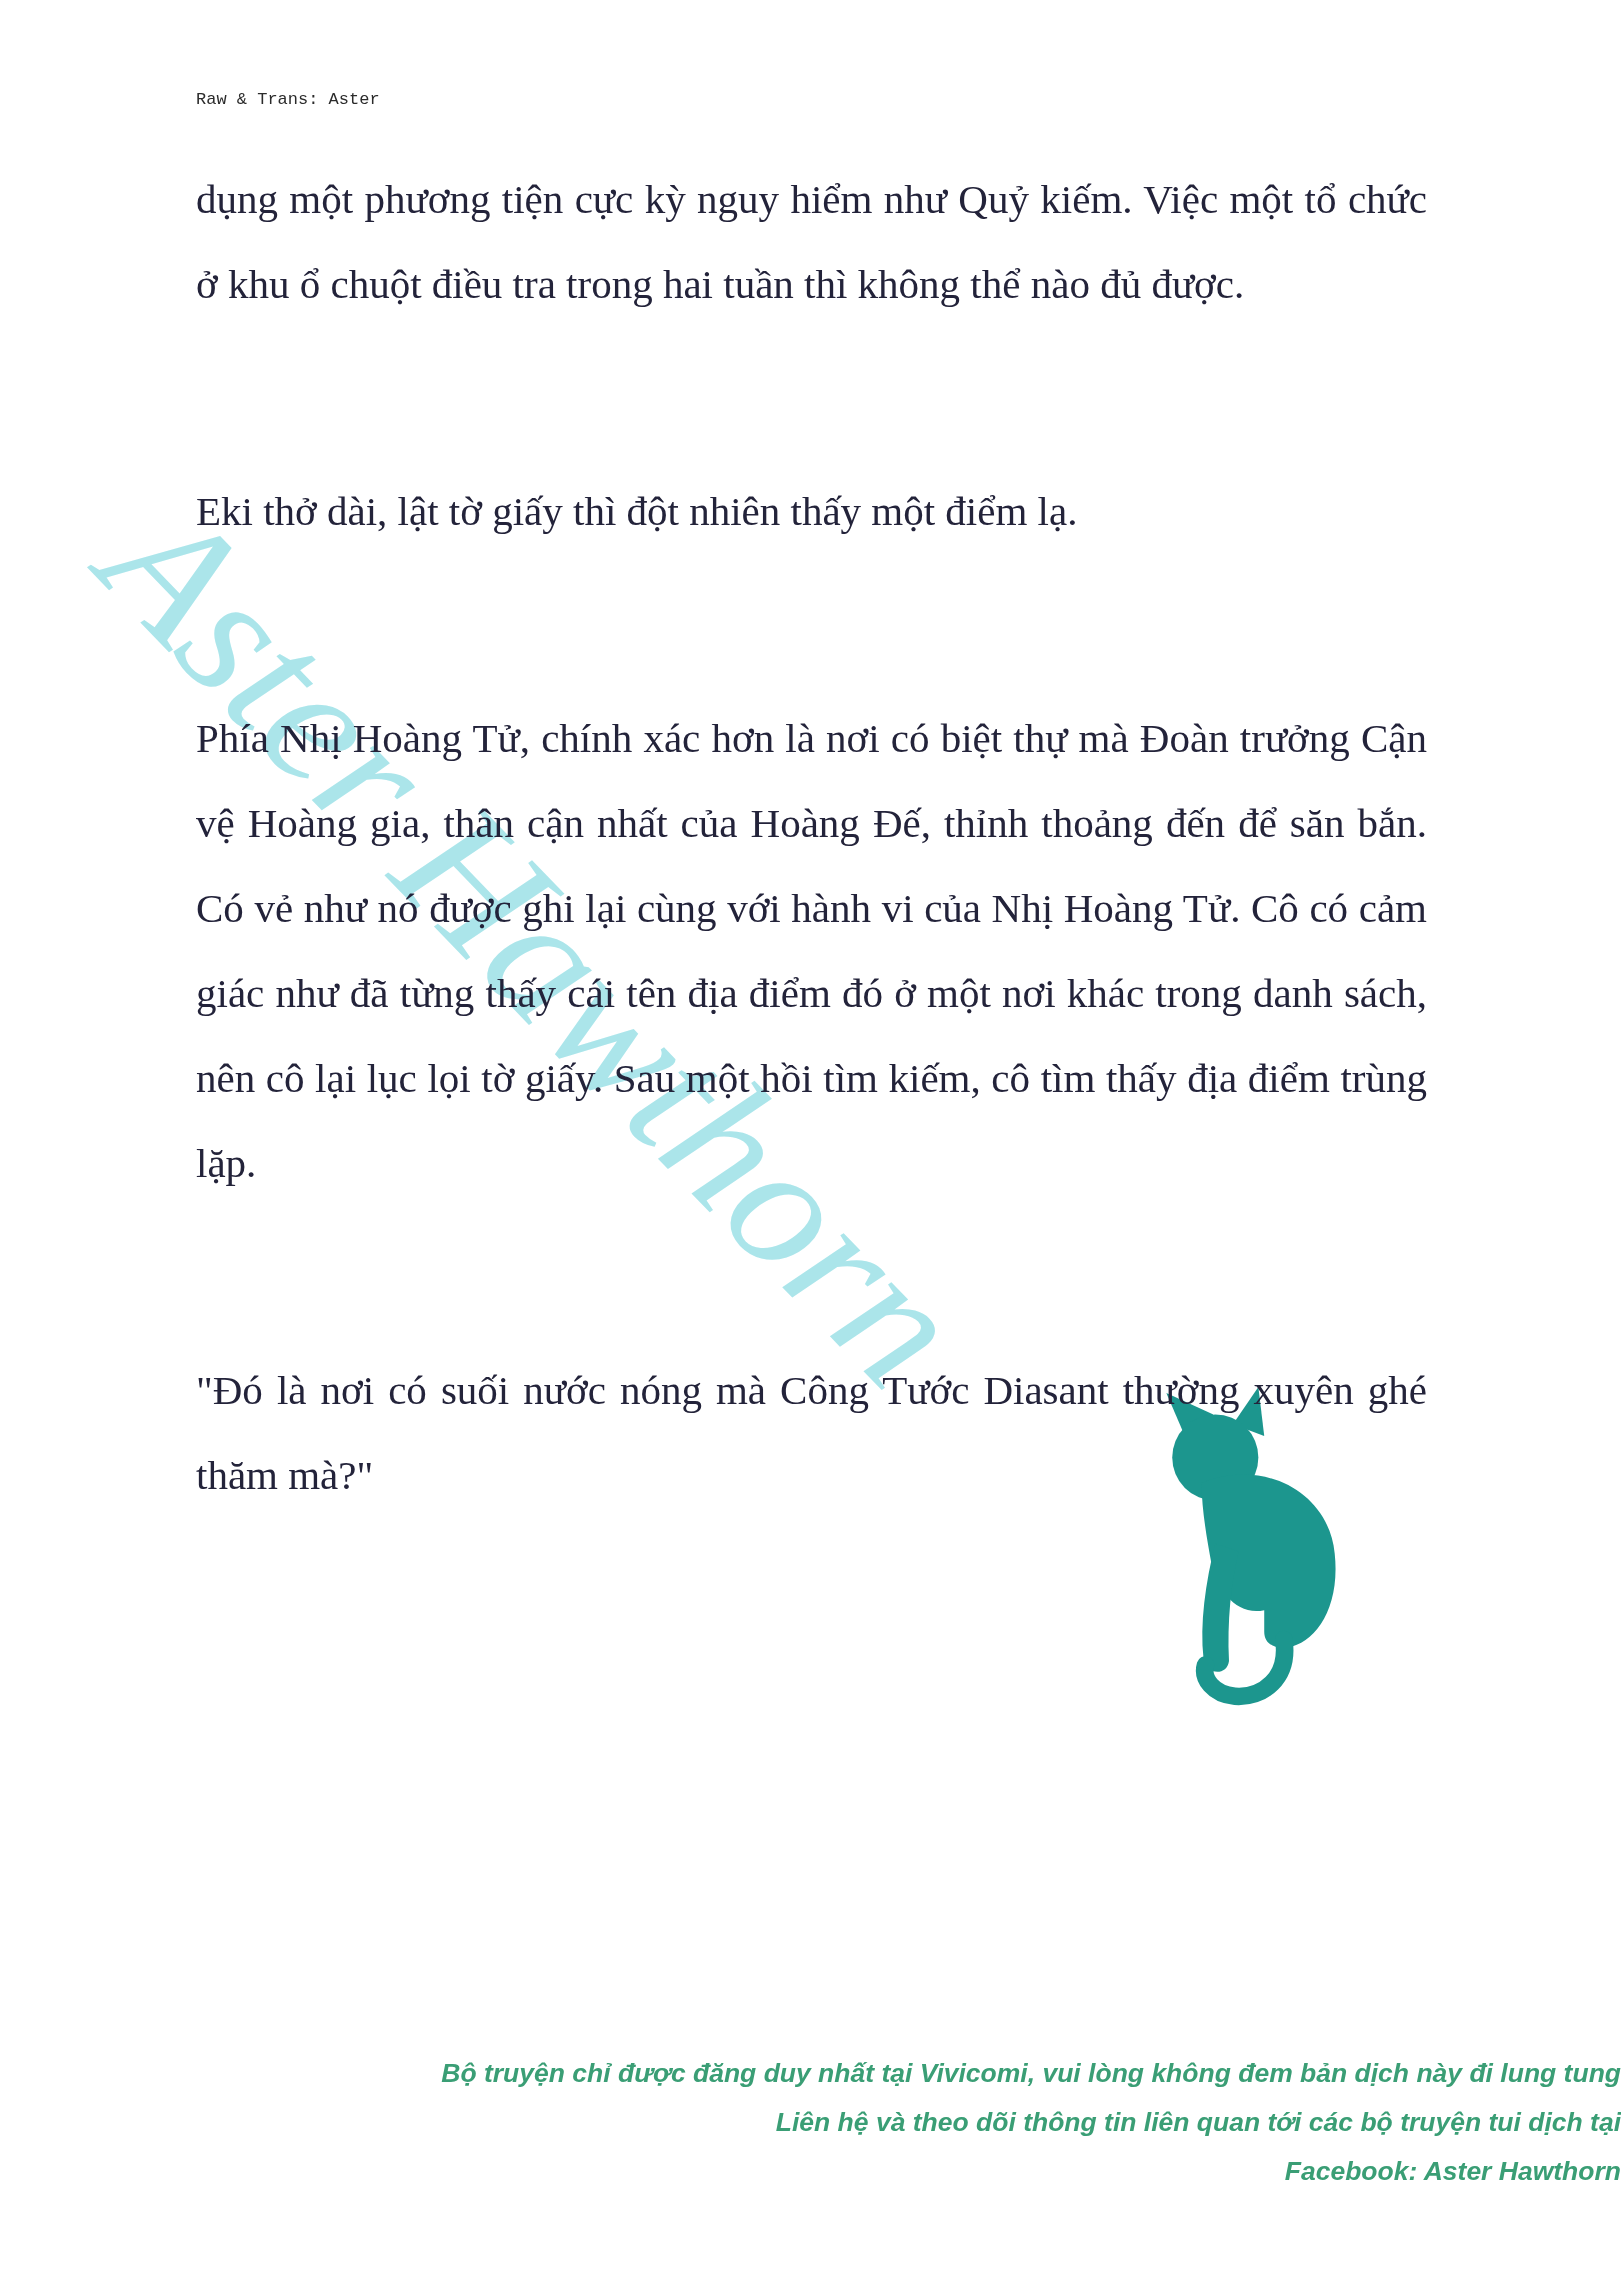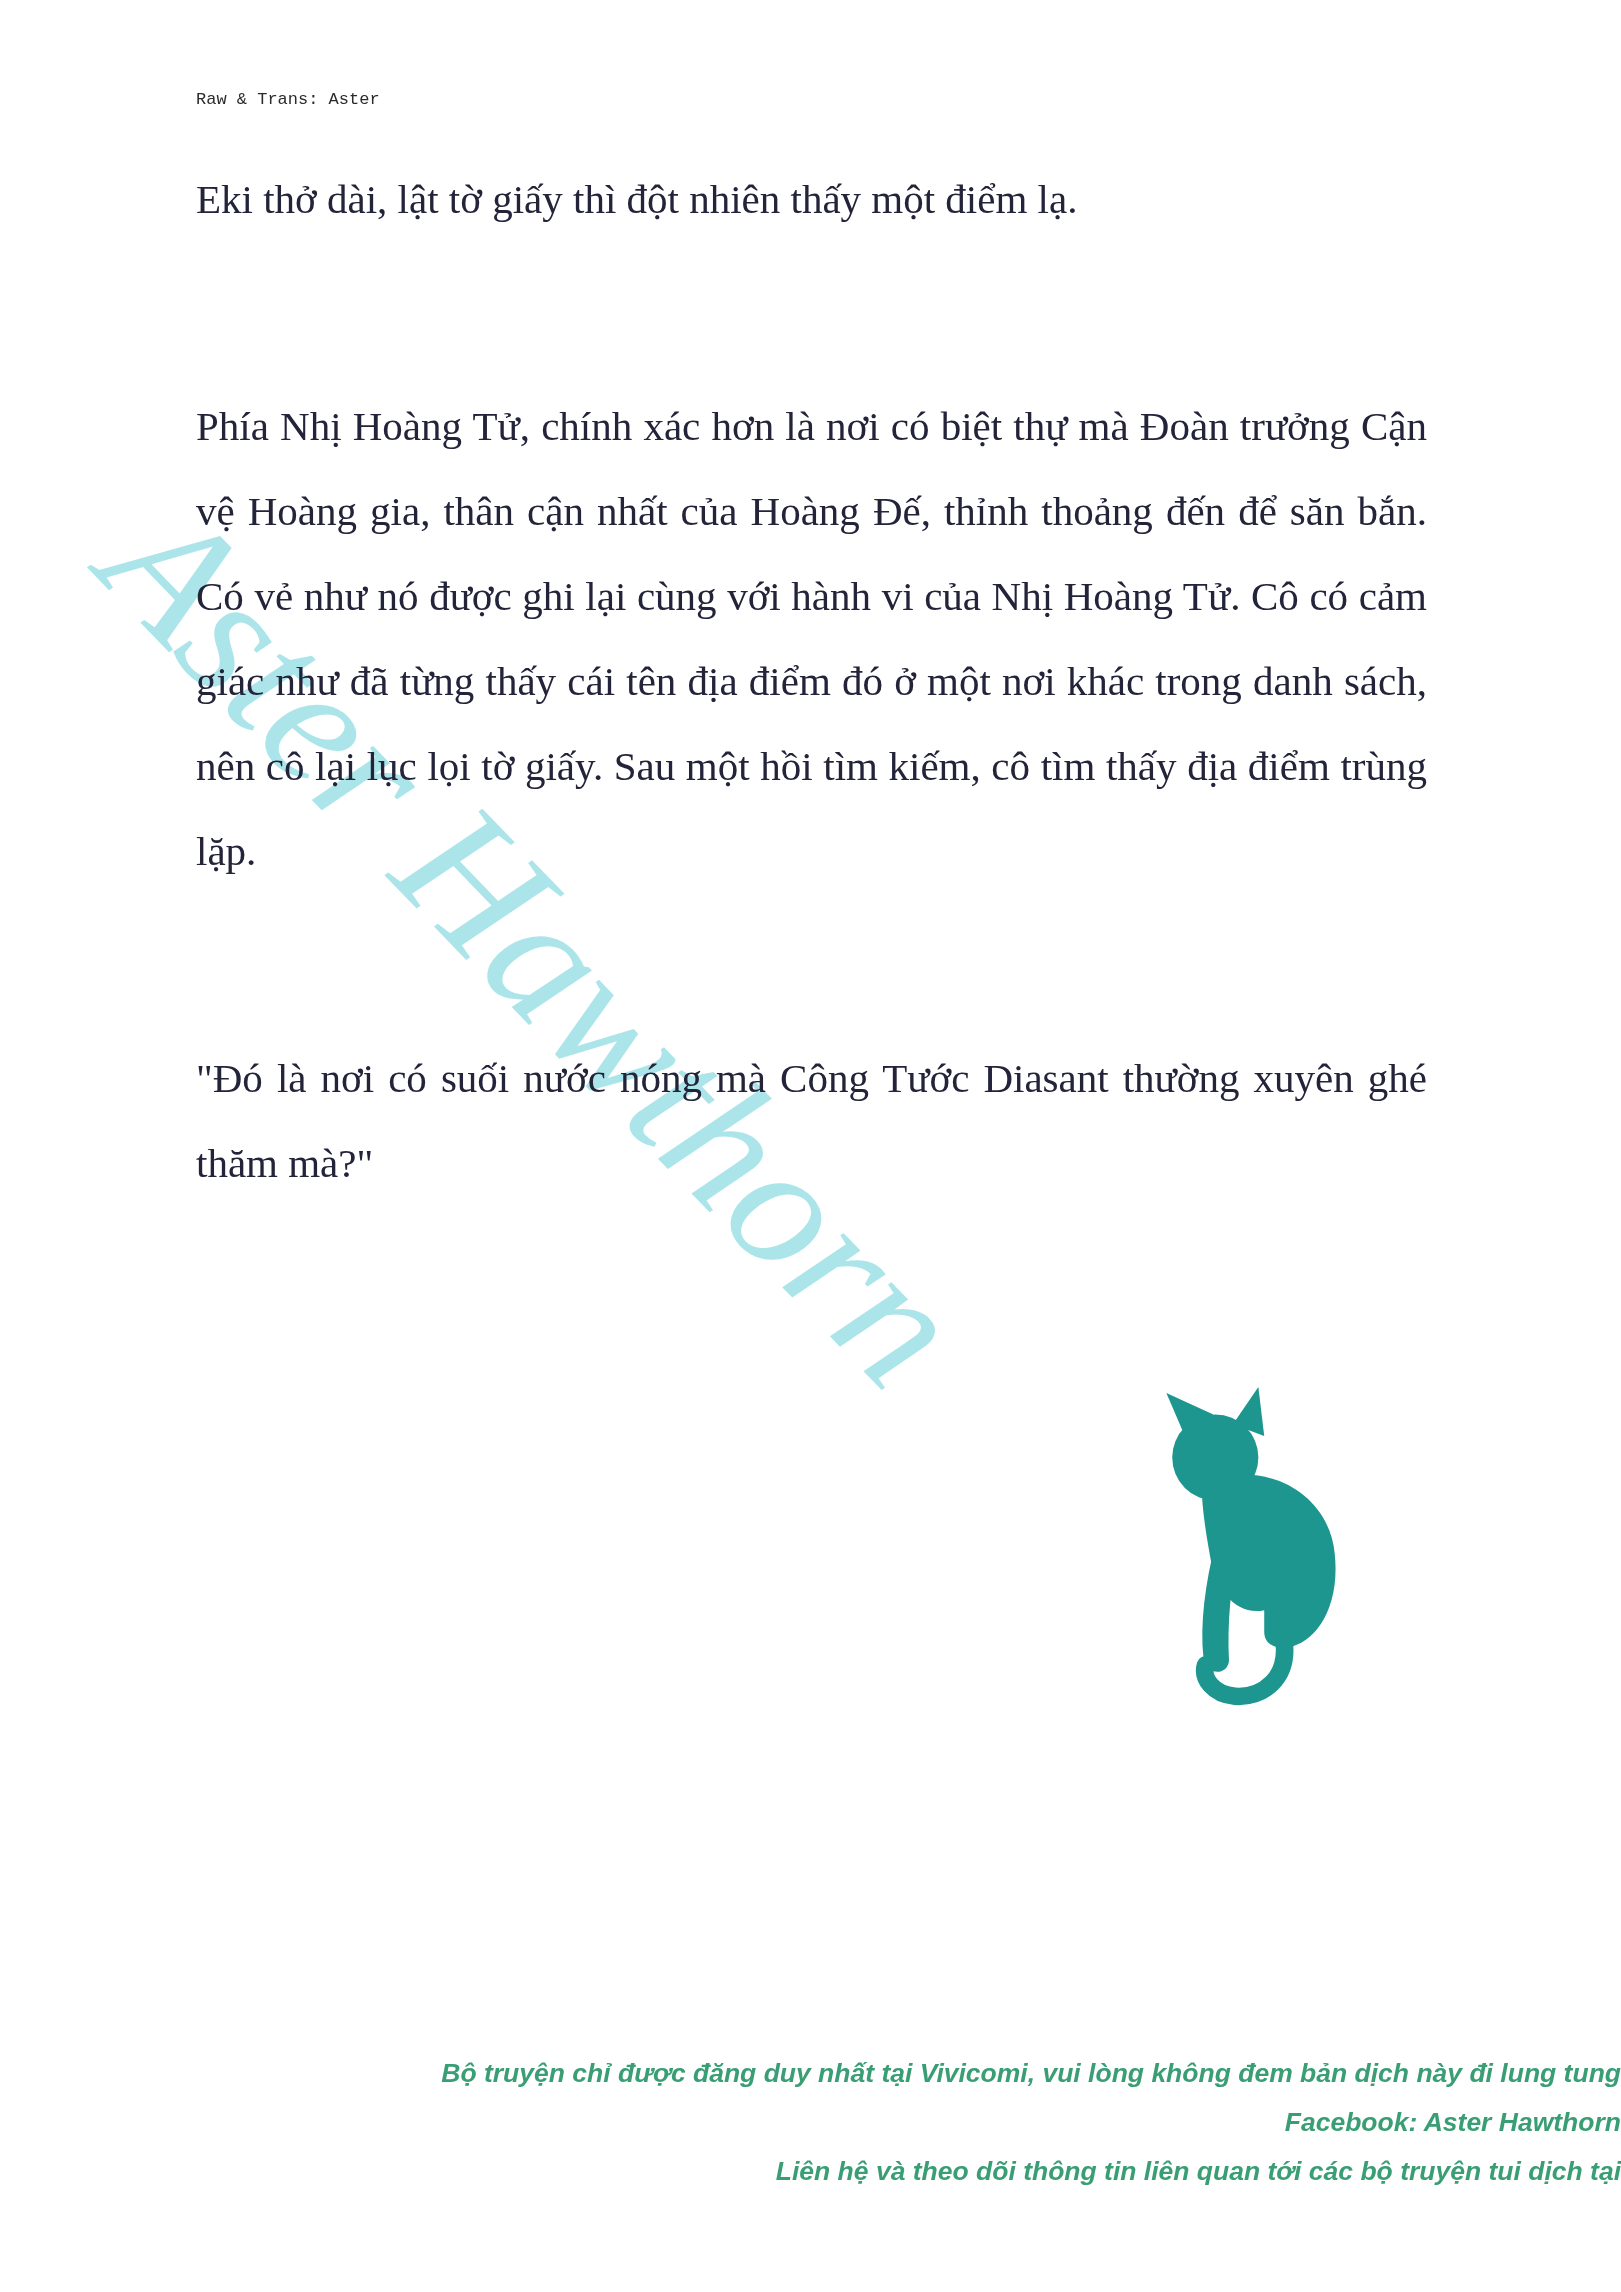--- a/index.html
+++ b/index.html
@@ -106,25 +106,26 @@
                C 70,294 92,296 94,280
                C 92,240 96,200 104,168 Z"></path>
     </g>
 
     <path d="M150,258 C 156,298 128,318 100,316 C 78,314 66,298 70,284" fill="none" stroke="var(--cat)" stroke-width="18" stroke-linecap="round"></path>
   </svg>
 
   <div class="header">Raw &amp; Trans: Aster</div>
 
   <div class="content">
+    <p>dụng một phương tiện cực kỳ nguy hiểm như Quỷ kiếm. Việc một tổ chức ở khu ổ chuột điều tra trong hai tuần thì không thể nào đủ được.</p>
     <p>Eki thở dài, lật tờ giấy thì đột nhiên thấy một điểm lạ.</p>
     <p>Phía Nhị Hoàng Tử, chính xác hơn là nơi có biệt thự mà Đoàn trưởng Cận vệ Hoàng gia, thân cận nhất của Hoàng Đế, thỉnh thoảng đến để săn bắn. Có vẻ như nó được ghi lại cùng với hành vi của Nhị Hoàng Tử. Cô có cảm giác như đã từng thấy cái tên địa điểm đó ở một nơi khác trong danh sách, nên cô lại lục lọi tờ giấy. Sau một hồi tìm kiếm, cô tìm thấy địa điểm trùng lặp.</p>
     <p>"Đó là nơi có suối nước nóng mà Công Tước Diasant thường xuyên ghé thăm mà?"</p>
   </div>
 
   <div class="footer">
     <div>Bộ truyện chỉ được đăng duy nhất tại Vivicomi, vui lòng không đem bản dịch này đi lung tung</div>
+    <div>Liên hệ và theo dõi thông tin liên quan tới các bộ truyện tui dịch tại</div>
     <div>Facebook: Aster Hawthorn</div>
-    <div>Liên hệ và theo dõi thông tin liên quan tới các bộ truyện tui dịch tại</div>
   </div>
 
 </div>
 
 
 </body></html>

